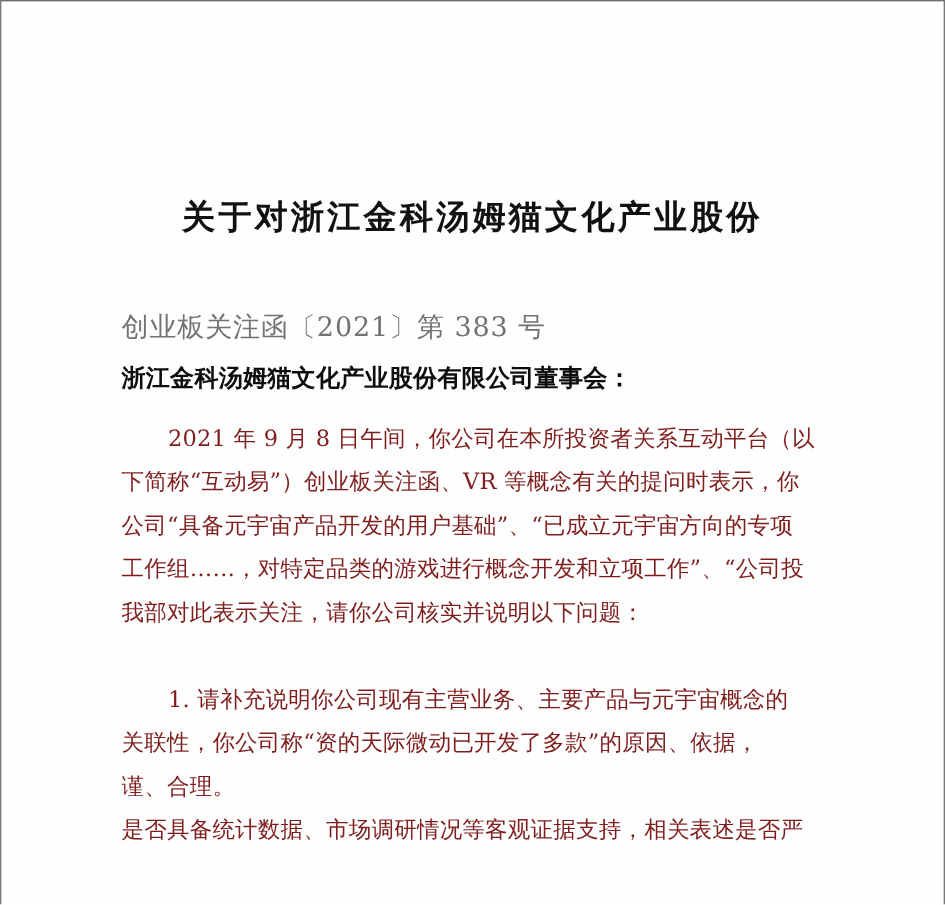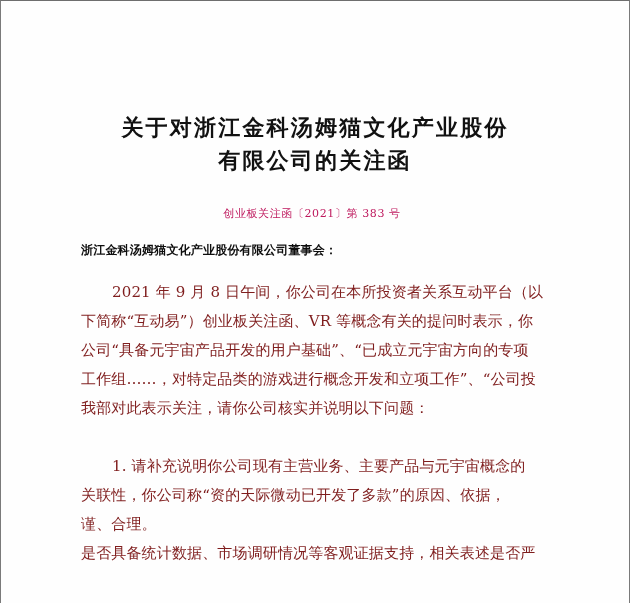--- a/index.html
+++ b/index.html
@@ -26,51 +26,51 @@
     left: 0;
     top: 0;
     width: 628px;
     height: 602px;
     background: #fefefe;
   }
   
   .title-block {
     position: absolute;
     left: 0;
-    top: 110px;
+    top: 128px;
     width: 628px;
     text-align: center;
   }
   .title-line {
     font-size: 22px;
     font-weight: bold;
     letter-spacing: 2.2px;
     line-height: 33px;
     color: #111111;
     white-space: nowrap;
   }
   
   .docnum {
     position: absolute;
     top: 205px;
     left: 80px;
     width: 462px;
-    text-align: center;
-    font-size: 11px;
+    text-align: left;
+    font-size: 18px;
     letter-spacing: 0.6px;
-    color: #be185d;
+    color: #737373;
     white-space: nowrap;
   }
   
   .recipient {
     position: absolute;
     top: 241px;
     left: 80px;
     width: 462px;
-    font-size: 12px;
+    font-size: 16px;
     font-weight: bold;
     letter-spacing: 0.2px;
     color: #0d0d0d;
     white-space: nowrap;
   }
   
   .body-block {
     position: absolute;
     top: 277px;
     left: 80px;
@@ -92,21 +92,20 @@
   }
 </style>
 </head>
 <body>
 
 <div id="page">
   <div class="sheet">
 
     <div class="title-block">
       <div class="title-line">关于对浙江金科汤姆猫文化产业股份</div>
-      <div class="title-line">有限公司的关注函</div>
     </div>
 
     <div class="docnum">创业板关注函〔2021〕第 383 号</div>
 
     <div class="recipient">浙江金科汤姆猫文化产业股份有限公司董事会：</div>
 
     <div class="body-block">
       <div class="para-line indent">2021 年 9 月 8 日午间，你公司在本所投资者关系互动平台（以</div>
       <div class="para-line">下简称“互动易”）创业板关注函、VR 等概念有关的提问时表示，你</div>
       <div class="para-line">公司“具备元宇宙产品开发的用户基础”、“已成立元宇宙方向的专项</div>

